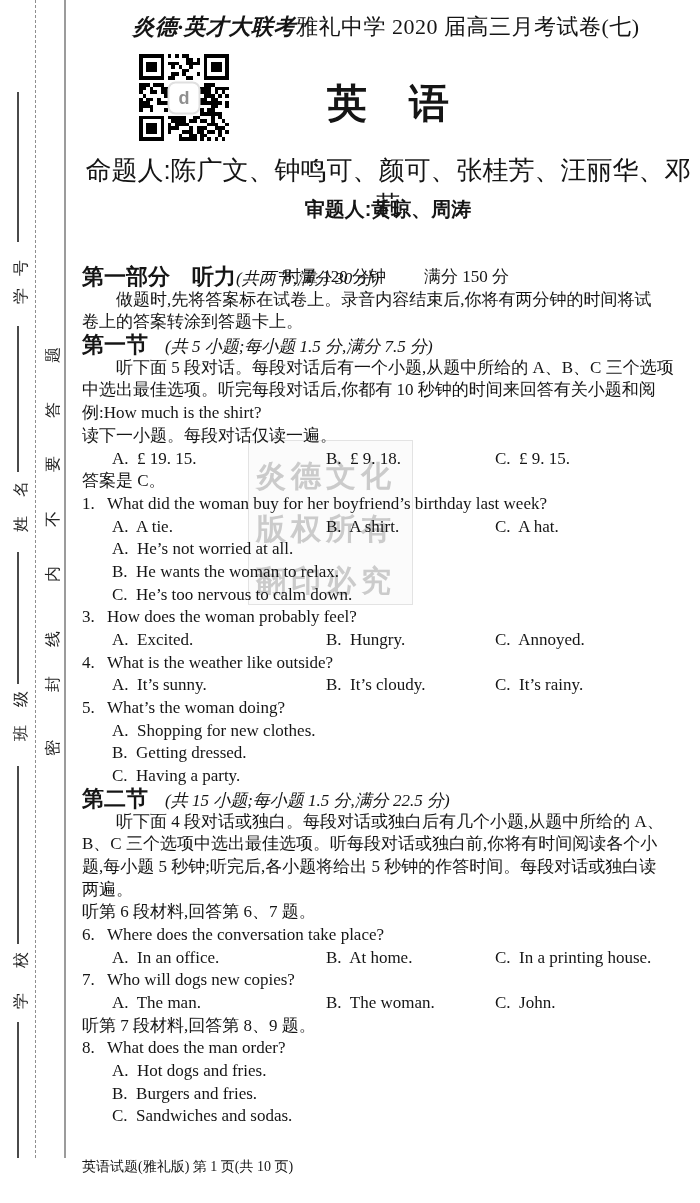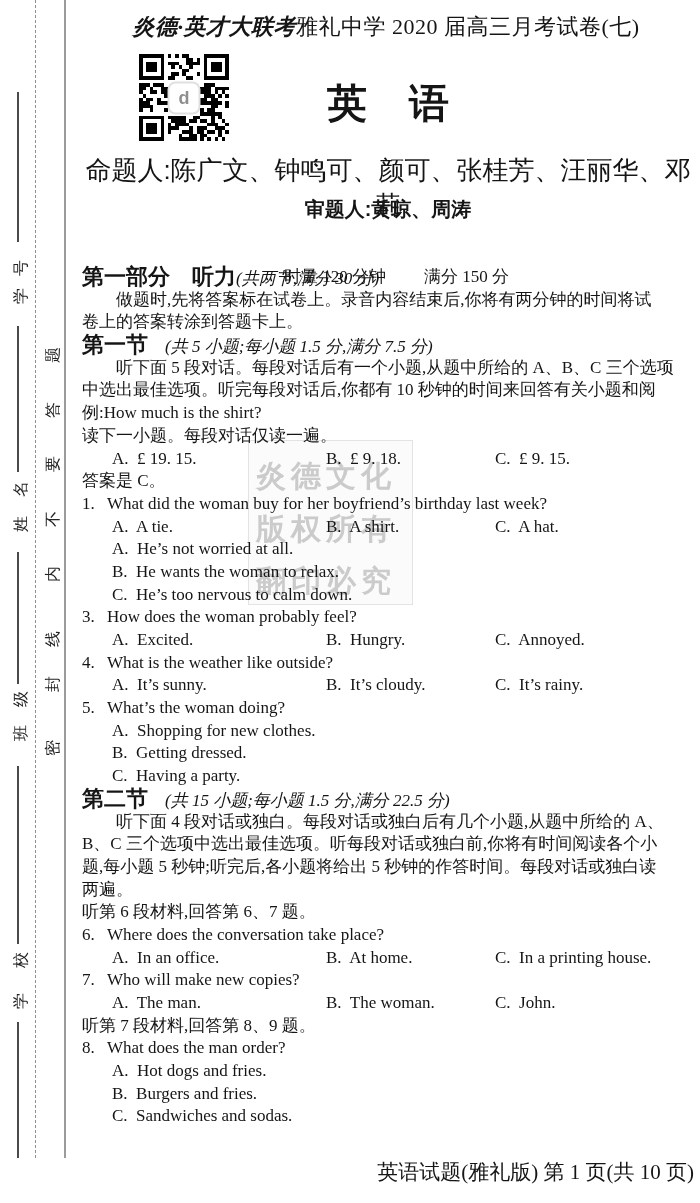--- a/index.html
+++ b/index.html
@@ -42,21 +42,21 @@
   .bl{position:relative;height:22.7px;line-height:22.7px;font-size:17px;white-space:pre;}
   .bl.p1{text-indent:34px;}
   .sec-b{font-family:"Liberation Sans","DejaVu Sans",sans-serif;font-weight:700;font-size:22px;}
   .kai{font-style:italic;}
   .qnum{display:inline-block;width:25px;}
   .bl.oa{padding-left:30px;}
   .o3s{position:absolute;top:0;}
   .cA{left:30px;} .cB{left:244px;} .cC{left:413px;}
 
   
-  #page-footer{left:82px;top:1158px;width:612px;text-align:right;font-size:21px;z-index:2;white-space:pre;}
+  #page-footer{left:82px;top:1158px;width:612px;text-align:left;font-size:14px;z-index:2;white-space:pre;}
 
   
   .vdash{left:35px;top:0;height:1158px;width:0;border-left:1px dashed #8f8f8f;}
   .vsolid{left:64px;top:0;height:1158px;width:2px;background:#9b9b9b;}
   .useg{left:17px;width:2px;background:#4a4a4a;}
   .mchar{width:22px;height:22px;text-align:center;font-size:16px;line-height:22px;
          transform:rotate(-90deg);color:#222;}
 </style>
 </head>
 <body>
@@ -321,21 +321,21 @@
       <div class="bl oa"><span>B.  Getting dressed.</span></div>
       <div class="bl oa"><span>C.  Having a party.</span></div>
       <div class="bl"><span class="sec-b">第二节</span><span class="kai">　(共 15 小题;每小题 1.5 分,满分 22.5 分)</span></div>
       <div class="bl p1">听下面 4 段对话或独白。每段对话或独白后有几个小题,从题中所给的 A、</div>
       <div class="bl">B、C 三个选项中选出最佳选项。听每段对话或独白前,你将有时间阅读各个小</div>
       <div class="bl">题,每小题 5 秒钟;听完后,各小题将给出 5 秒钟的作答时间。每段对话或独白读</div>
       <div class="bl">两遍。</div>
       <div class="bl">听第 6 段材料,回答第 6、7 题。</div>
       <div class="bl"><span class="qnum">6.</span><span>Where does the conversation take place?</span></div>
       <div class="bl"><span class="o3s cA">A.  In an office.</span><span class="o3s cB">B.  At home.</span><span class="o3s cC">C.  In a printing house.</span></div>
-      <div class="bl"><span class="qnum">7.</span><span>Who will make new copies?</span></div>
+      <div class="bl"><span class="qnum">7.</span><span>Who will dogs new copies?</span></div>
       <div class="bl"><span class="o3s cA">A.  The man.</span><span class="o3s cB">B.  The woman.</span><span class="o3s cC">C.  John.</span></div>
       <div class="bl">听第 7 段材料,回答第 8、9 题。</div>
       <div class="bl"><span class="qnum">8.</span><span>What does the man order?</span></div>
       <div class="bl oa"><span>A.  Hot dogs and fries.</span></div>
       <div class="bl oa"><span>B.  Burgers and fries.</span></div>
       <div class="bl oa"><span>C.  Sandwiches and sodas.</span></div>
     </div>
 
   <div class="abs" id="page-footer">英语试题(雅礼版) 第 1 页(共 10 页)</div>
 </div>

